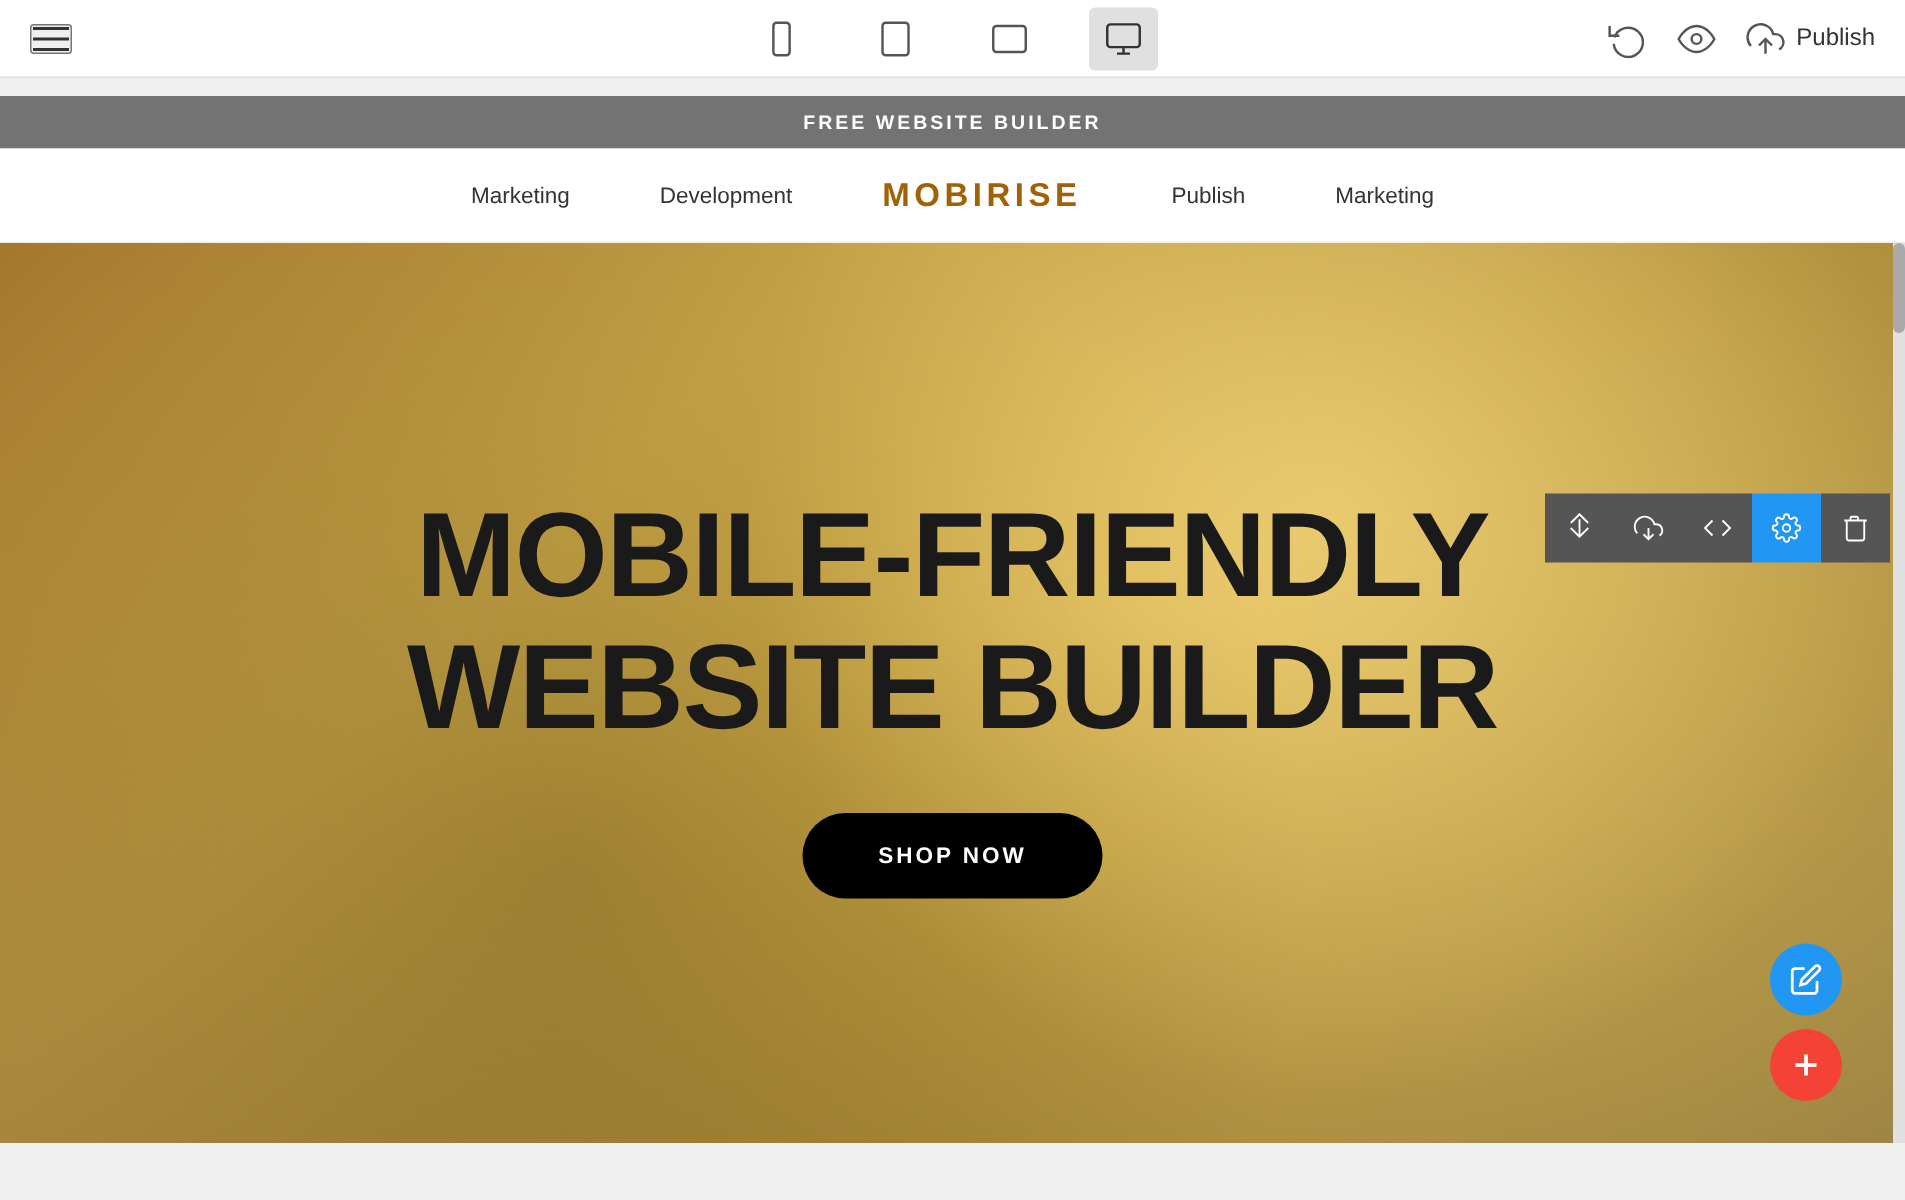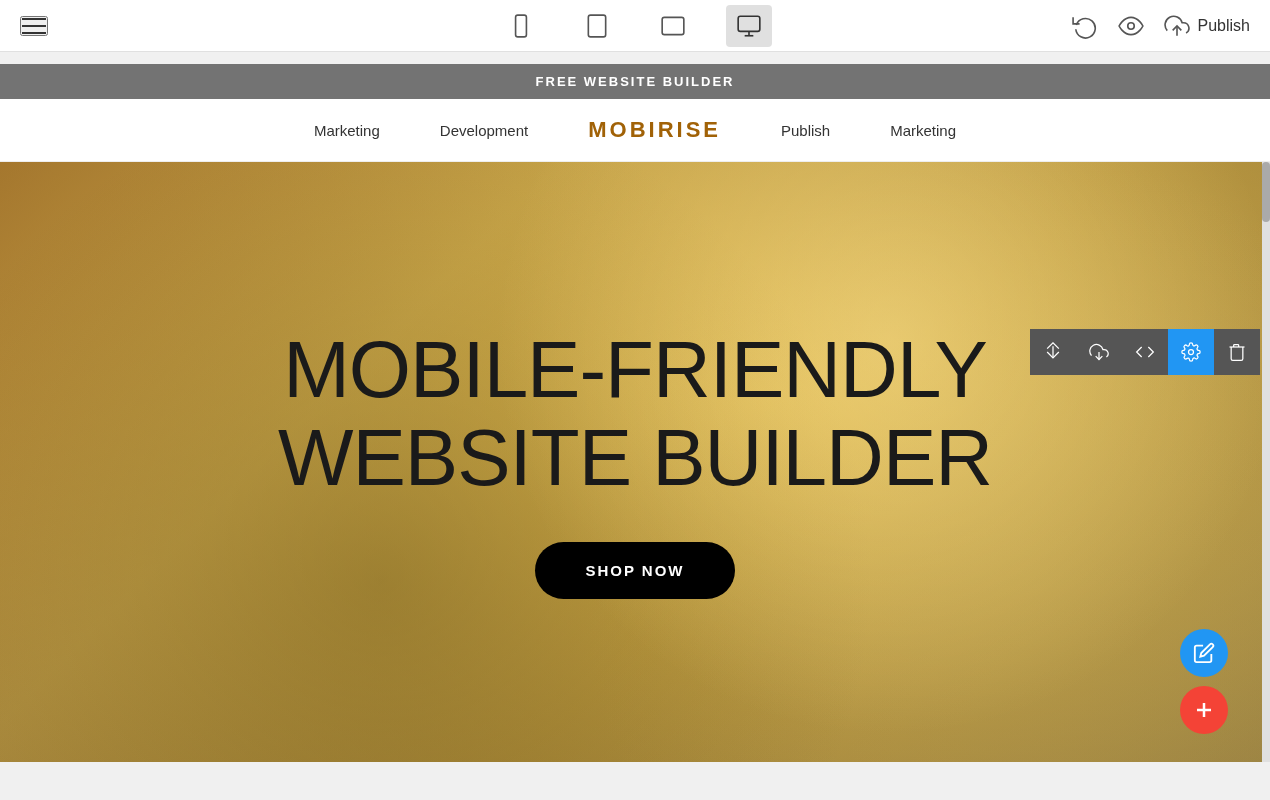--- a/index.html
+++ b/index.html
@@ -186,21 +186,21 @@
       display: flex;
       flex-direction: column;
       align-items: center;
       justify-content: center;
       height: 100%;
       text-align: center;
       padding: 0 40px;
     }
     .hero-title {
       font-size: 80px;
-      font-weight: 400;
+      font-weight: 700;
       color: #1a1a1a;
       line-height: 1.1;
       letter-spacing: -1px;
       text-transform: uppercase;
       margin-bottom: 40px;
     }
     .shop-btn {
       background: #000000;
       color: #fff;
       border: none;

